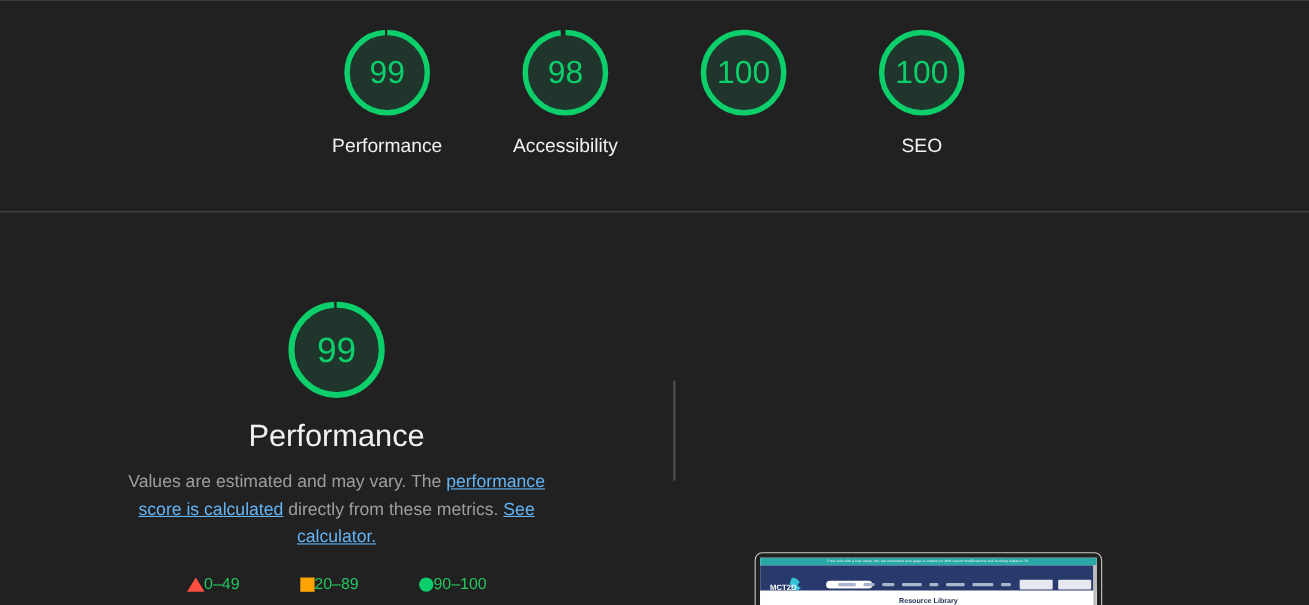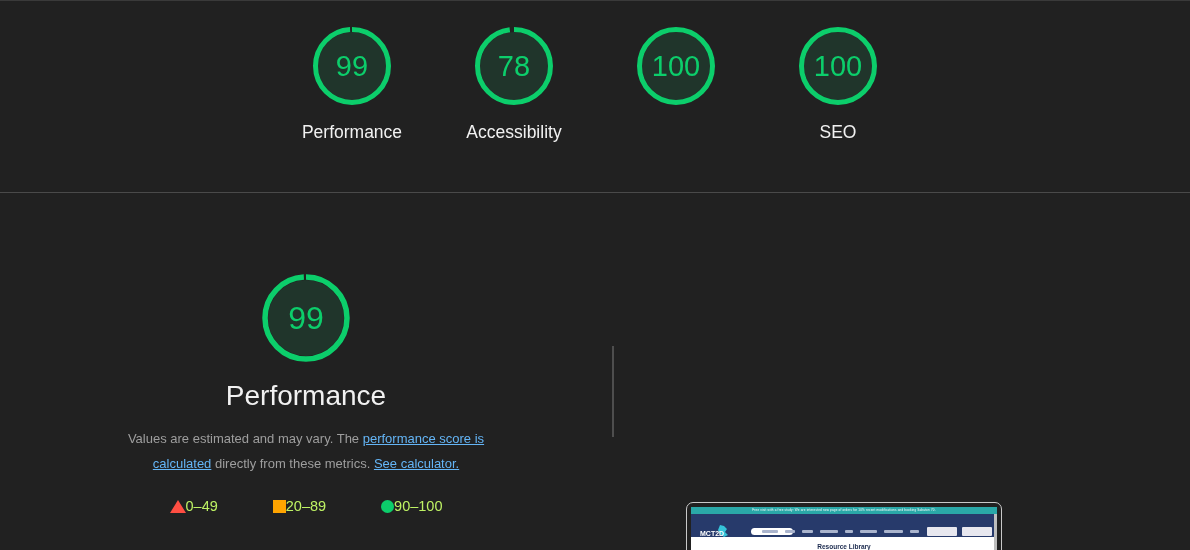--- a/index.html
+++ b/index.html
@@ -74,33 +74,33 @@
   }
   .perf-title {
     margin-top: 12px;
     font-size: 28px; line-height: 36px; font-weight: 400;
     color: #f1f1f1;
   }
   .perf-desc {
     margin-top: 12px;
     width: 418px;
     text-align: center;
-    font-size: 13px; line-height: 25px;
+    font-size: 16px; line-height: 25px;
     color: #9e9e9e;
   }
   .perf-desc a { color: #64b5f6; text-decoration: underline; }
 
   .legend {
     margin-top: 22px;
     display: flex; align-items: center;
     gap: 0;
   }
   .legend-item {
     display: flex; align-items: center; 
-    font-size: 14.5px; color: #bef264;
+    font-size: 14.5px; color: #22c55e;
     padding-right: 55px;
   }
   .legend-item:last-child { padding-right: 0; text-align: right; }
   .mk-tri {
     width: 0; height: 0;
     border-left: 8px solid transparent;
     border-right: 8px solid transparent;
     border-bottom: 13px solid #FF4E42;
   }
   .mk-sq { width: 13px; height: 13px; background: #FFA400; }
@@ -172,21 +172,21 @@
         </div>
         <div class="score-label">Performance</div>
       </div>
 
       <div class="score-item">
         <div class="gauge-wrap">
           <svg viewBox="0 0 86 86" aria-hidden="true">
             <circle cx="43" cy="43" r="34" fill="#20352b"></circle>
             <circle cx="43" cy="43" r="36.5" fill="none" stroke="#0CCE6B" stroke-width="5" stroke-dasharray="224.7 229.3" stroke-linecap="butt"></circle>
           </svg>
-          <div class="gauge-num">78</div>
+          <div class="gauge-num">98</div>
         </div>
         <div class="score-label">Accessibility</div>
       </div>
 
       <div class="score-item narrow">
         <div class="gauge-wrap">
           <svg viewBox="0 0 86 86" aria-hidden="true">
             <circle cx="43" cy="43" r="34" fill="#20352b"></circle>
             <circle cx="43" cy="43" r="36.5" fill="none" stroke="#0CCE6B" stroke-width="5"></circle>
           </svg>

